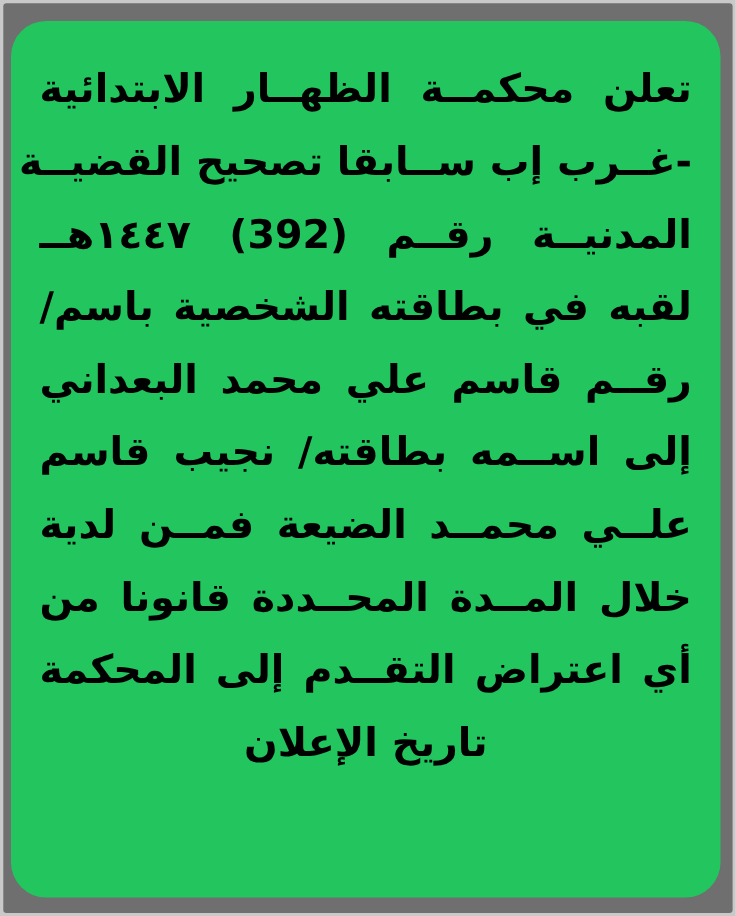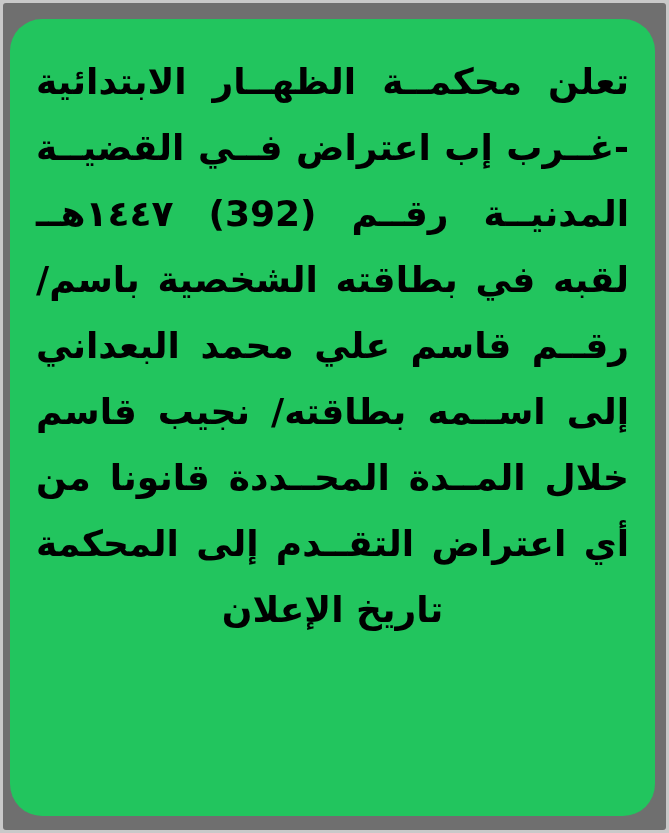--- a/index.html
+++ b/index.html
@@ -50,23 +50,24 @@
     text-align-last: center;
   }
 </style>
 </head>
 <body>
 
 <div class="page">
   <div class="frame">
     <div class="card">
       <div class="line">تعلن محكمــة الظهــار الابتدائية</div>
-      <div class="line">-غــرب إب اعتراض فــي القضيــة</div>
+      <div class="line">-غــرب إب ســابقا تصحيح القضيــة</div>
       <div class="line">المدنيــة رقــم (392) ١٤٤٧هــ</div>
       <div class="line">لقبه في بطاقته الشخصية باسم/</div>
       <div class="line">رقــم قاسم علي محمد البعداني</div>
       <div class="line">إلى اســمه بطاقته/ نجيب قاسم</div>
+      <div class="line">علــي محمــد الضيعة فمــن لدية</div>
       <div class="line">خلال المــدة المحــددة قانونا من</div>
       <div class="line">أي اعتراض التقــدم إلى المحكمة</div>
       <div class="line last">تاريخ الإعلان</div>
     </div>
   </div>
 </div>
 
 </body></html>

